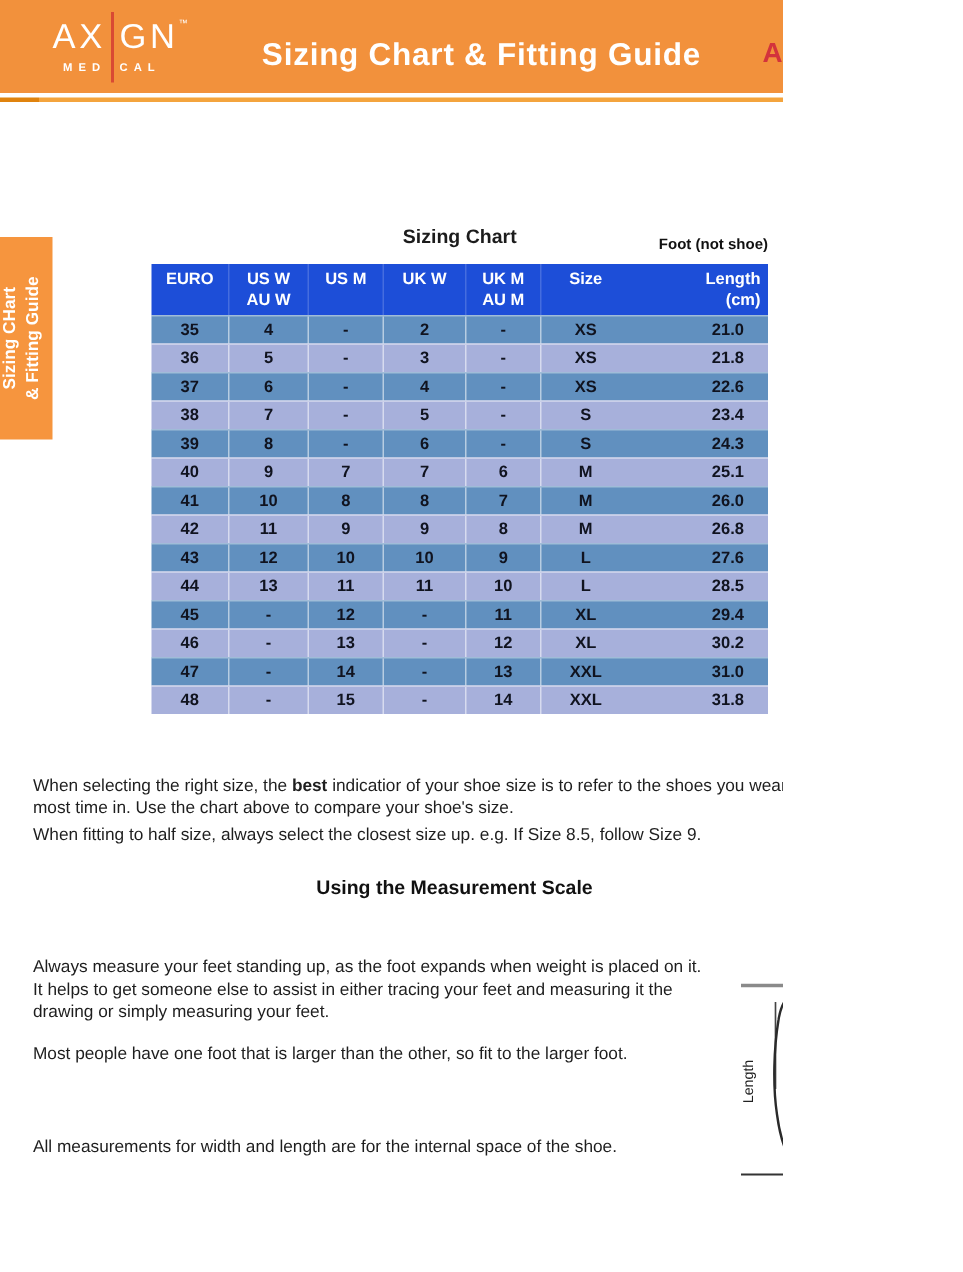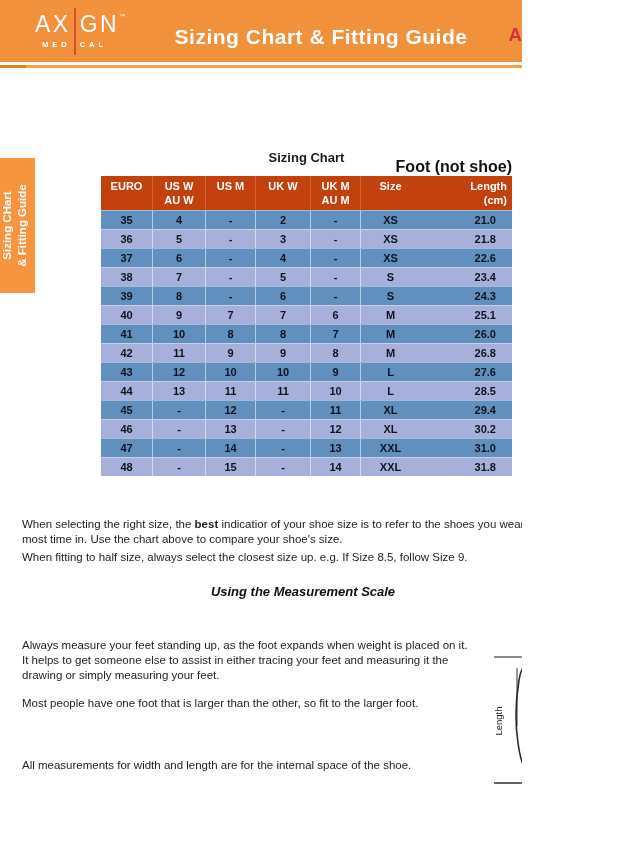--- a/index.html
+++ b/index.html
@@ -30,43 +30,43 @@
 
   
   .side-tab { position:absolute; left:0; top:158px; width:35px; height:135px; background:#F6953E; }
   .side-tab-inner { position:absolute; left:-50px; top:50px; width:135px; height:35px;
                     transform:rotate(-90deg); text-align:center; color:#fff;
                     font-weight:700; font-size:11.5px; line-height:14.5px; }
 
   
   .chart-area { position:absolute; left:101px; top:150px; width:411px; }
   .chart-title { text-align:center; font-size:13px; font-weight:700; color:#1c1c1c; }
-  .foot-note { position:absolute; right:0; top:8px; font-size:16px; font-weight:700; color:#111; }
+  .foot-note { position:absolute; right:0; top:8px; font-size:10px; font-weight:700; color:#111; }
 
   .sizing-table { position:absolute; left:0; top:26px; width:411px; }
   .thead, .trow { display:grid; grid-template-columns:51px 53px 50px 55px 50px 60px 1fr; box-sizing:border-box; }
-  .thead { background:#c2410c; color:#fff; height:34px; font-size:11px; font-weight:700; line-height:13.5px; }
+  .thead { background:#1d4ed8; color:#fff; height:34px; font-size:11px; font-weight:700; line-height:13.5px; }
   .hcell { display:flex; flex-direction:column; align-items:center; padding-top:4px; box-sizing:border-box; }
   .hcell.sep { border-left:1px solid rgba(255,255,255,.18); }
   .hcell.right { align-items:flex-end; padding-right:5px; }
   .trow { height:19px; background:#6190BF; font-size:11px; font-weight:700; color:#10131f; border-top:1px solid rgba(255,255,255,.4); }
   .trow.alt { background:#A7B0DB; }
   .tcell { display:flex; align-items:center; justify-content:center; box-sizing:border-box; }
   .tcell.sep { border-left:1px solid rgba(255,255,255,.55); }
   .tcell.num-right { justify-content:flex-end; padding-right:16px; }
 
   
   .h-center { position:absolute; left:0; width:606px; text-align:center; font-size:13px; font-weight:700; color:#111; }
   .para { position:absolute; left:22px; font-size:11.5px; line-height:15px; color:#1e1e1e; }
   .para b { font-weight:700; }
 
   #fg-heading { top:492px; }
   #p1 { top:517px; width:600px; }
   #p2 { top:550px; width:600px; }
-  #ms-heading { top:584px;font-style:italic; }
+  #ms-heading { top:584px; }
   #p3 { top:611px; width:600px; }
   #p4 { top:638px; width:450px; }
   #p5 { top:696px; width:600px; }
   #p6 { top:758px; width:600px; }
   #p7 { top:786px; width:575px; }
 
   
   .foot-diagram { position:absolute; left:488px; top:648px; width:154px; height:147px; }
   .foot-diagram text { font-family:"Liberation Sans", sans-serif; font-size:9.5px; fill:#222; }
 </style>

